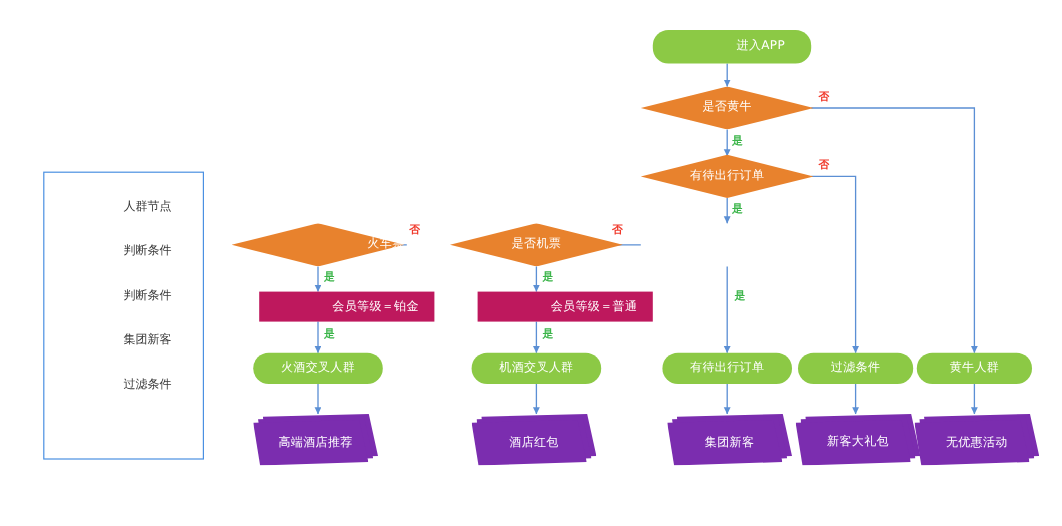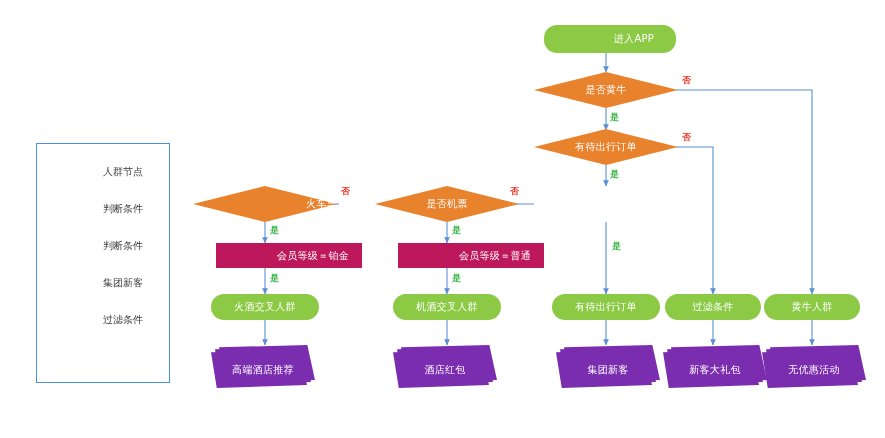--- a/index.html
+++ b/index.html
@@ -172,21 +172,21 @@
     <span class="sheet" style="left:8px;top:0;width:96px;height:38px;"></span>
     <span class="sheet" style="left:4px;top:2px;width:96px;height:38px;"></span>
     <span class="sheet" style="left:0;top:5px;width:96px;height:38px;"></span>
     <span class="ptxt" style="margin-top:6px;">集团新客</span>
   </div>
 
   <div class="node purple" style="left:663px;top:345px;width:104px;height:43px;">
     <span class="sheet" style="left:8px;top:0;width:96px;height:38px;"></span>
     <span class="sheet" style="left:4px;top:2px;width:96px;height:38px;"></span>
     <span class="sheet" style="left:0;top:5px;width:96px;height:38px;"></span>
-    <span class="ptxt" style="margin-top:6px;">新客大礼包</span>
+    <span class="ptxt" style="margin-top:6px;font-family:Liberation Mono, monospace;">新客大礼包</span>
   </div>
 
   <div class="node purple" style="left:762px;top:345px;width:104px;height:43px;">
     <span class="sheet" style="left:8px;top:0;width:96px;height:38px;"></span>
     <span class="sheet" style="left:4px;top:2px;width:96px;height:38px;"></span>
     <span class="sheet" style="left:0;top:5px;width:96px;height:38px;"></span>
     <span class="ptxt" style="margin-top:6px;">无优惠活动</span>
   </div>
 
   <div id="legend">

